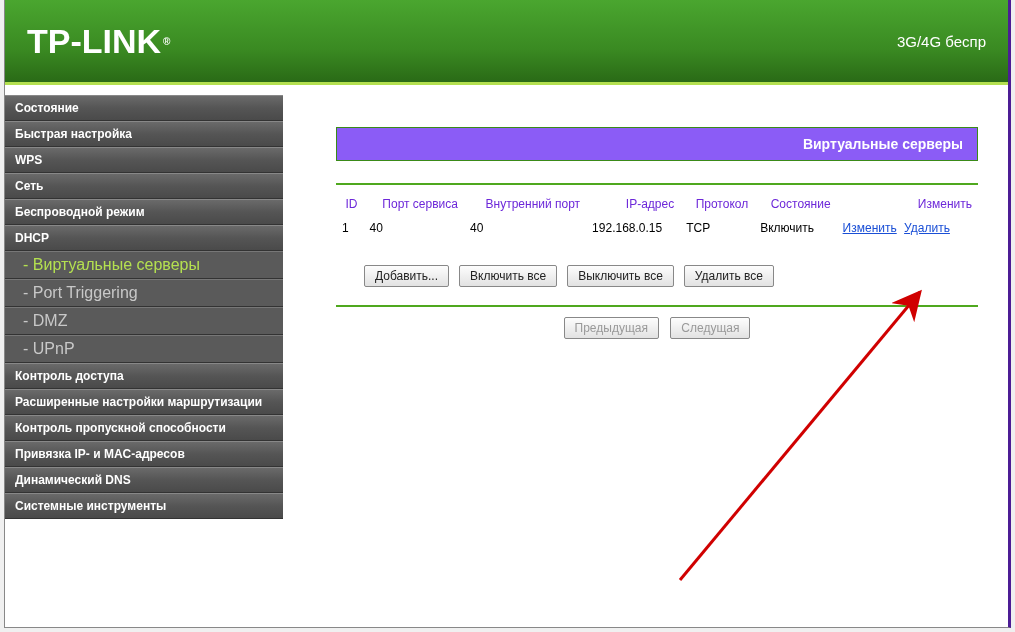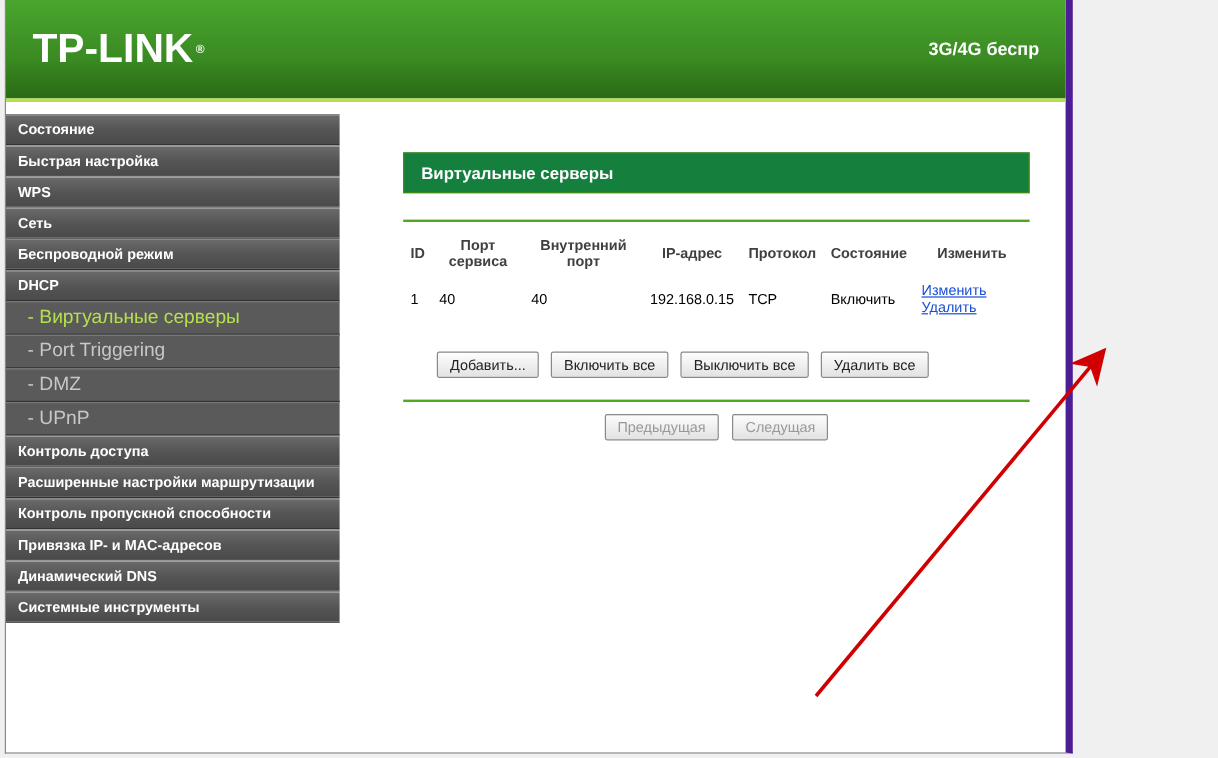--- a/index.html
+++ b/index.html
@@ -7,25 +7,25 @@
     width: 1015px;
     height: 632px;
     background: #f0f0f0;
     font-family: Arial, sans-serif;
     font-size: 12px;
     padding: 0 4px 4px 4px;
     position: relative;
     overflow: hidden;
   }
   .frame {
-    width: 890px;
+    width: 1007px;
     height: 628px;
     background: #fff;
     border-left: 1px solid #888;
-    border-right: 6px solid #4c1d95;
+    border-right: 3px solid #4c1d95;
     border-bottom: 1px solid #888;
     position: relative;
   }
   .header {
     height: 85px;
     background: linear-gradient(to bottom, #4aa62f 0%, #3a8a22 60%, #2a6a16 100%);
     color: #fff;
     display: flex;
     align-items: center;
     justify-content: space-between;
@@ -36,21 +36,21 @@
     font-size: 34px;
     font-weight: bold;
     letter-spacing: 0px;
     font-family: Arial, sans-serif;
     display: flex;
     align-items: center;
   }
   .logo sup { font-size:10px; vertical-align: 22px; margin-left:2px;}
   .header-right {
     font-size: 15px;
-    font-weight: bold;
+    font-weight: normal;
     color: #fff;
   }
   .body-wrap {
     display: flex;
     height: calc(100% - 88px);
     gap: 23px;
   }
   .sidebar {
     width: 278px;
     flex-shrink: 0;
@@ -86,47 +86,48 @@
   }
   .submenu-item.active {
     color: #b4e050;
   }
   .content {
     flex: 1;
     padding: 42px 30px 0 30px;
     position: relative;
   }
   .panel-title-bar {
-    background: #15803d;
+    background: #8b5cf6;
     color: #fff;
     padding: 8px 14px;
     font-size: 14px;
     font-weight: bold;
     border: 1px solid #3a8a18;
+    text-align: right;
   }
   .sep {
     border: none;
     border-top: 2px solid #4fa81e;
     margin: 22px 0 8px 0;
   }
   .sep2 {
     border: none;
     border-top: 2px solid #4fa81e;
     margin: 18px 0 10px 0;
   }
   table.vs {
     width: 100%;
     border-collapse: collapse;
     font-size: 12px;
   }
   table.vs th {
-    text-align: center;
+    text-align: right;
     padding: 4px 6px;
-    font-weight: bold;
-    color: #404040;
+    font-weight: normal;
+    color: #6d28d9;
   }
   table.vs td {
     padding: 6px 6px;
     color: #000;
   }
   .action-link {
     color: #1a4fd6;
     text-decoration: underline;
     cursor: pointer;
     margin-right: 4px;

